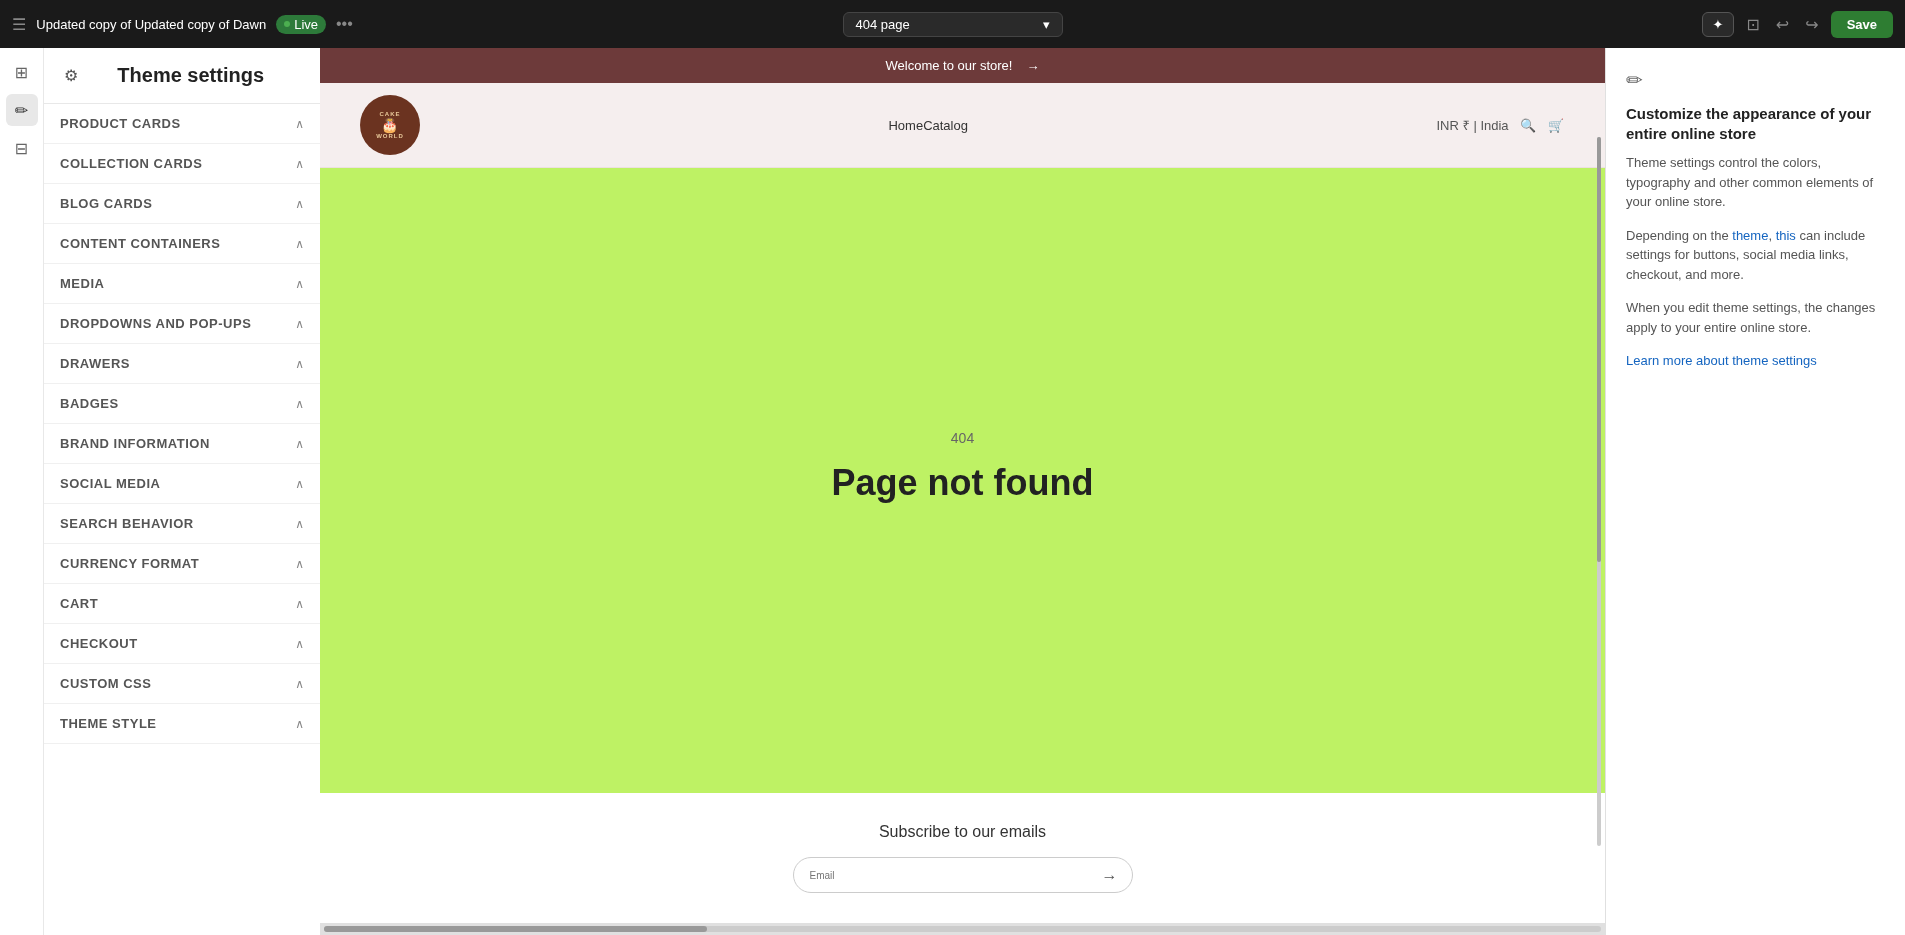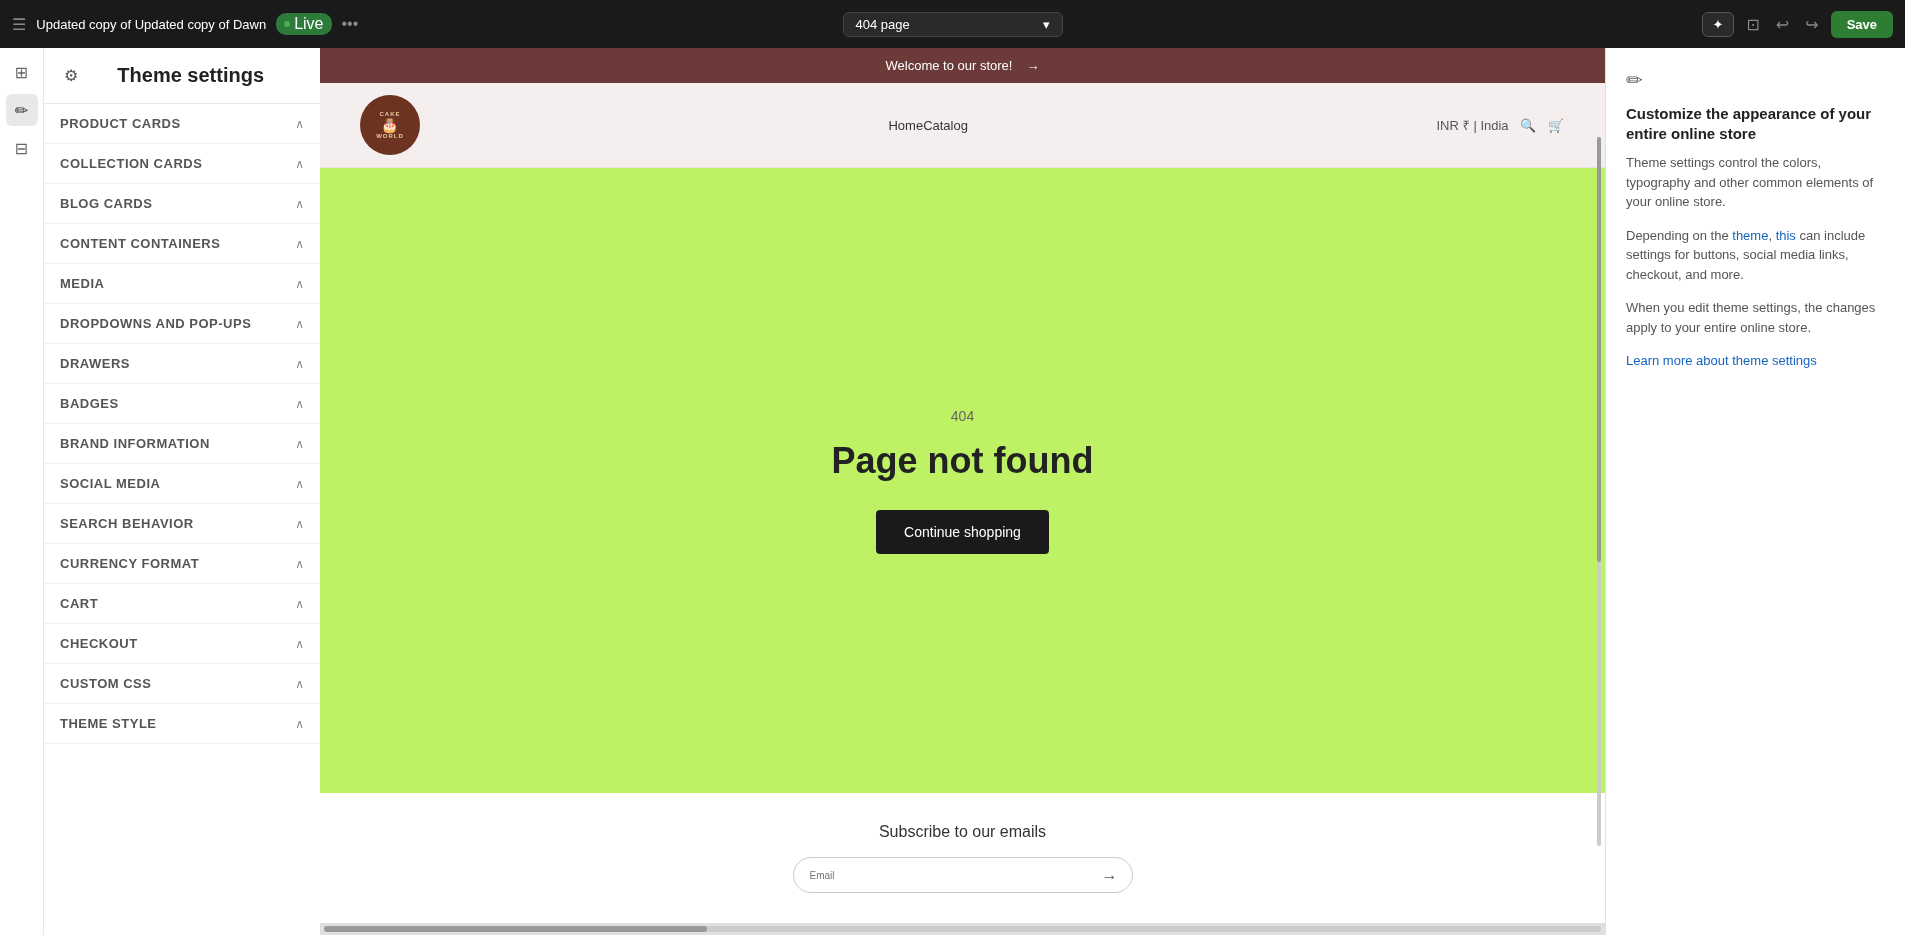--- a/index.html
+++ b/index.html
@@ -17,21 +17,21 @@
     }
     .top-bar-left { display: flex; align-items: center; gap: 10px; flex: 1; }
     .top-bar-center { flex: 1; display: flex; justify-content: center; }
     .top-bar-right { flex: 1; display: flex; align-items: center; justify-content: flex-end; gap: 8px; }
 
     .store-icon { color: #888; font-size: 16px; cursor: pointer; }
     .store-name { color: #fff; font-size: 13px; font-weight: 500; }
     .live-badge {
       background: #2d7a3a;
       color: #fff;
-      font-size: 16px;
+      font-size: 13px;
       padding: 2px 8px;
       border-radius: 10px;
       display: flex; align-items: center; gap: 4px;
     }
     .live-dot { width: 6px; height: 6px; background: #4caf50; border-radius: 50%; }
     .more-btn { color: #888; font-size: 16px; cursor: pointer; background: none; border: none; }
 
     .page-selector {
       background: #2a2a2a;
       border: 1px solid #444;
@@ -438,21 +438,20 @@
         <div class="store-nav-right">
           <span>INR ₹ | India</span>
           <span>🔍</span>
           <span>🛒</span>
         </div>
       </div>
 
       <div class="store-404-area">
         <div class="error-404">404</div>
         <div class="page-not-found">Page not found</div>
-        <button class="continue-btn">Continue shopping</button>
       </div>
 
       <div class="store-footer-area">
         <div class="subscribe-title">Subscribe to our emails</div>
         <div class="email-input-row">
           <input class="email-input" type="email" placeholder="Email" style="">
           <button class="email-submit">→</button>
         </div>
       </div>
     </div>

